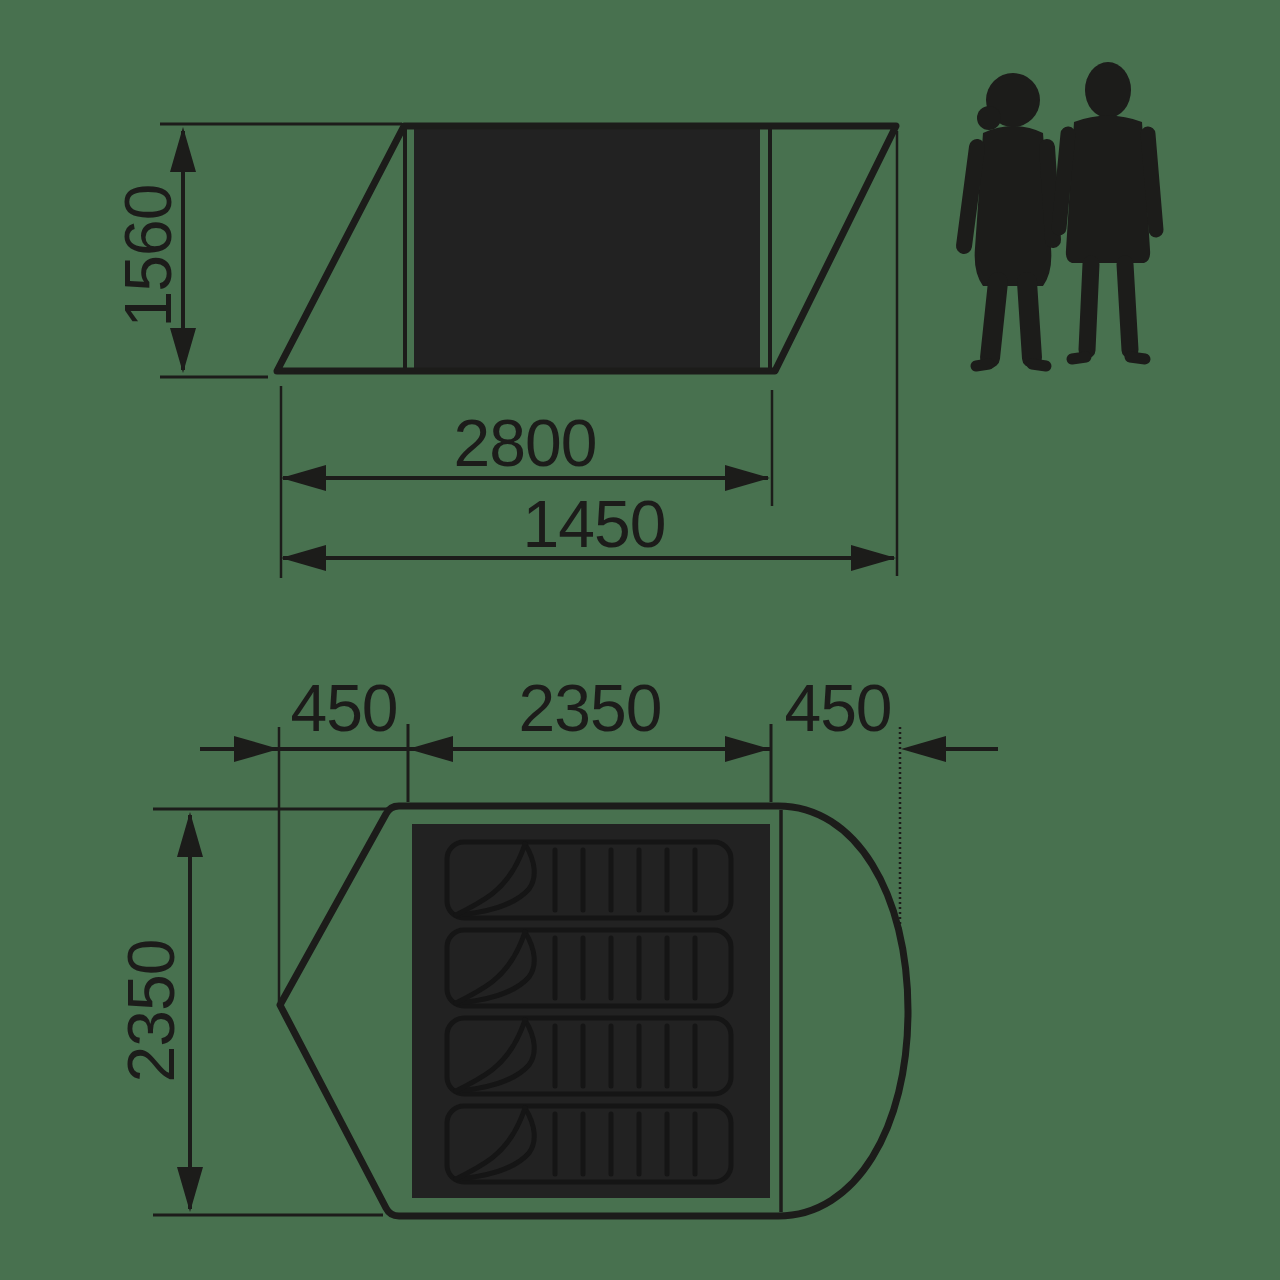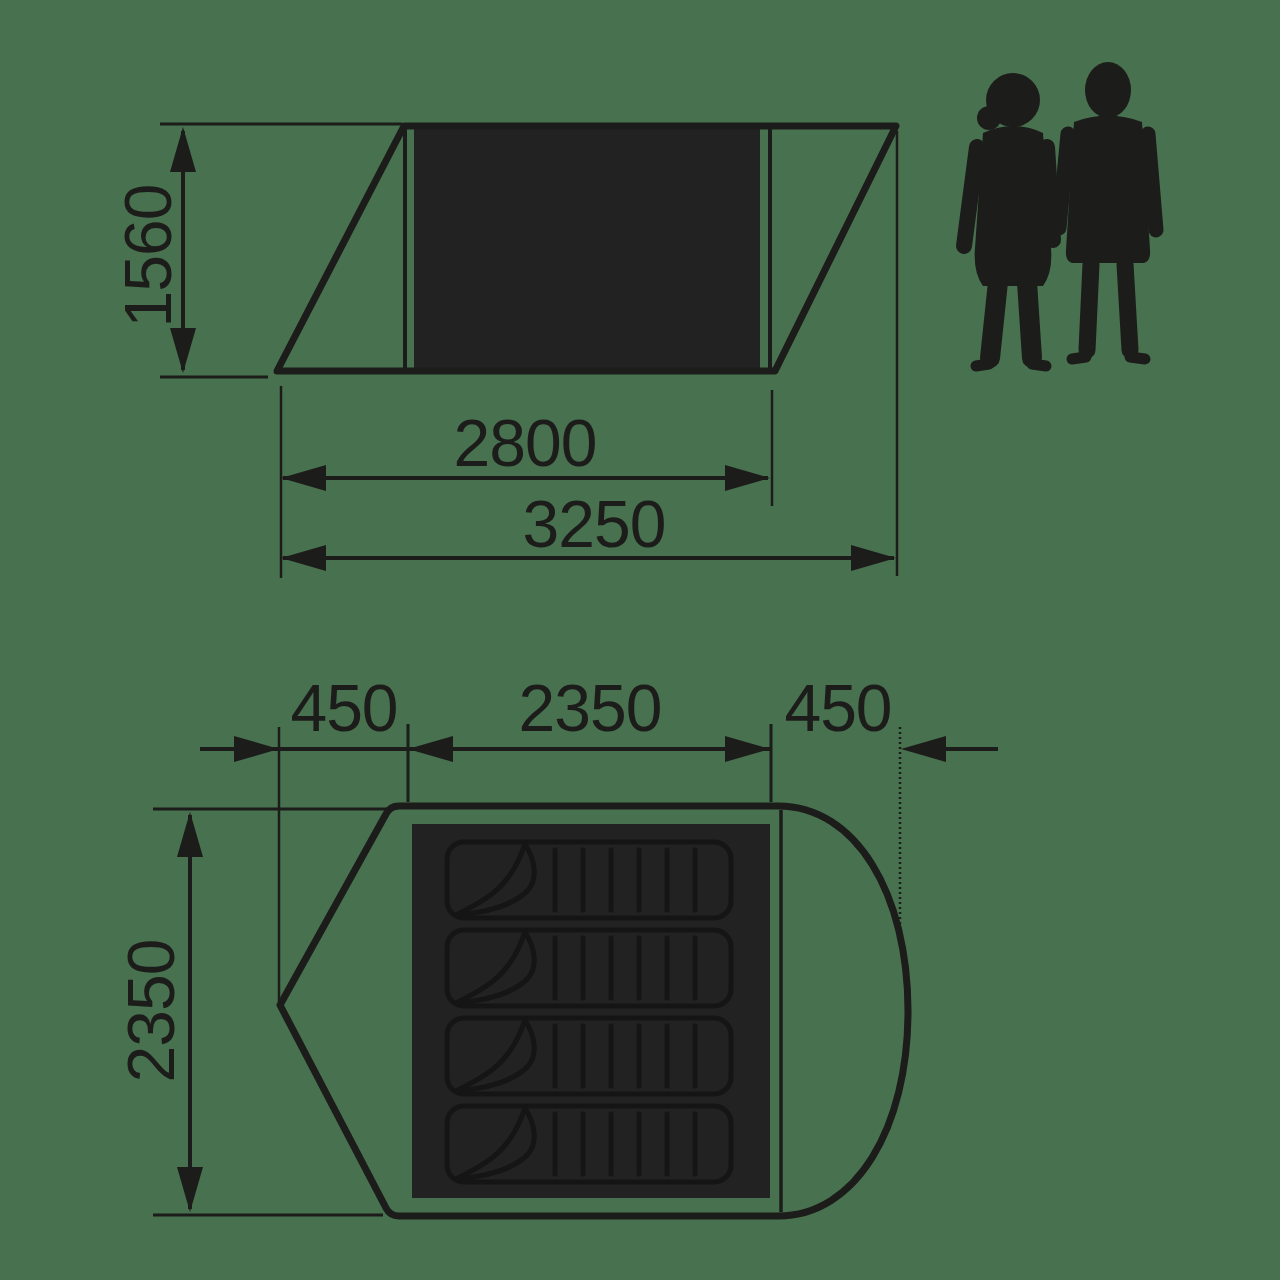--- a/index.html
+++ b/index.html
@@ -166,19 +166,19 @@
         <line class="ink-stroke" stroke-width="3" x1="153" y1="1215" x2="383" y2="1215"></line>
         <line class="ink-stroke" stroke-width="4" x1="190" y1="815" x2="190" y2="1209"></line>
         <polygon class="ink-fill" points="190,812 177,857 203,857"></polygon>
         <polygon class="ink-fill" points="190,1212 177,1167 203,1167"></polygon>
       </g>
     </g>
   </svg>
 
   <div class="dim-label rot" style="left:148px;top:256px;">1560</div>
   <div class="dim-label" style="left:525px;top:443px;">2800</div>
-  <div class="dim-label" style="left:594px;top:524px;">3250</div>
+  <div class="dim-label" style="left:594px;top:524px;">1450</div>
   <div class="dim-label" style="left:344px;top:708px;">450</div>
   <div class="dim-label" style="left:590px;top:708px;">2350</div>
   <div class="dim-label" style="left:838px;top:708px;">450</div>
   <div class="dim-label rot" style="left:151px;top:1011px;">2350</div>
 
 </div>
 
 </body></html>

